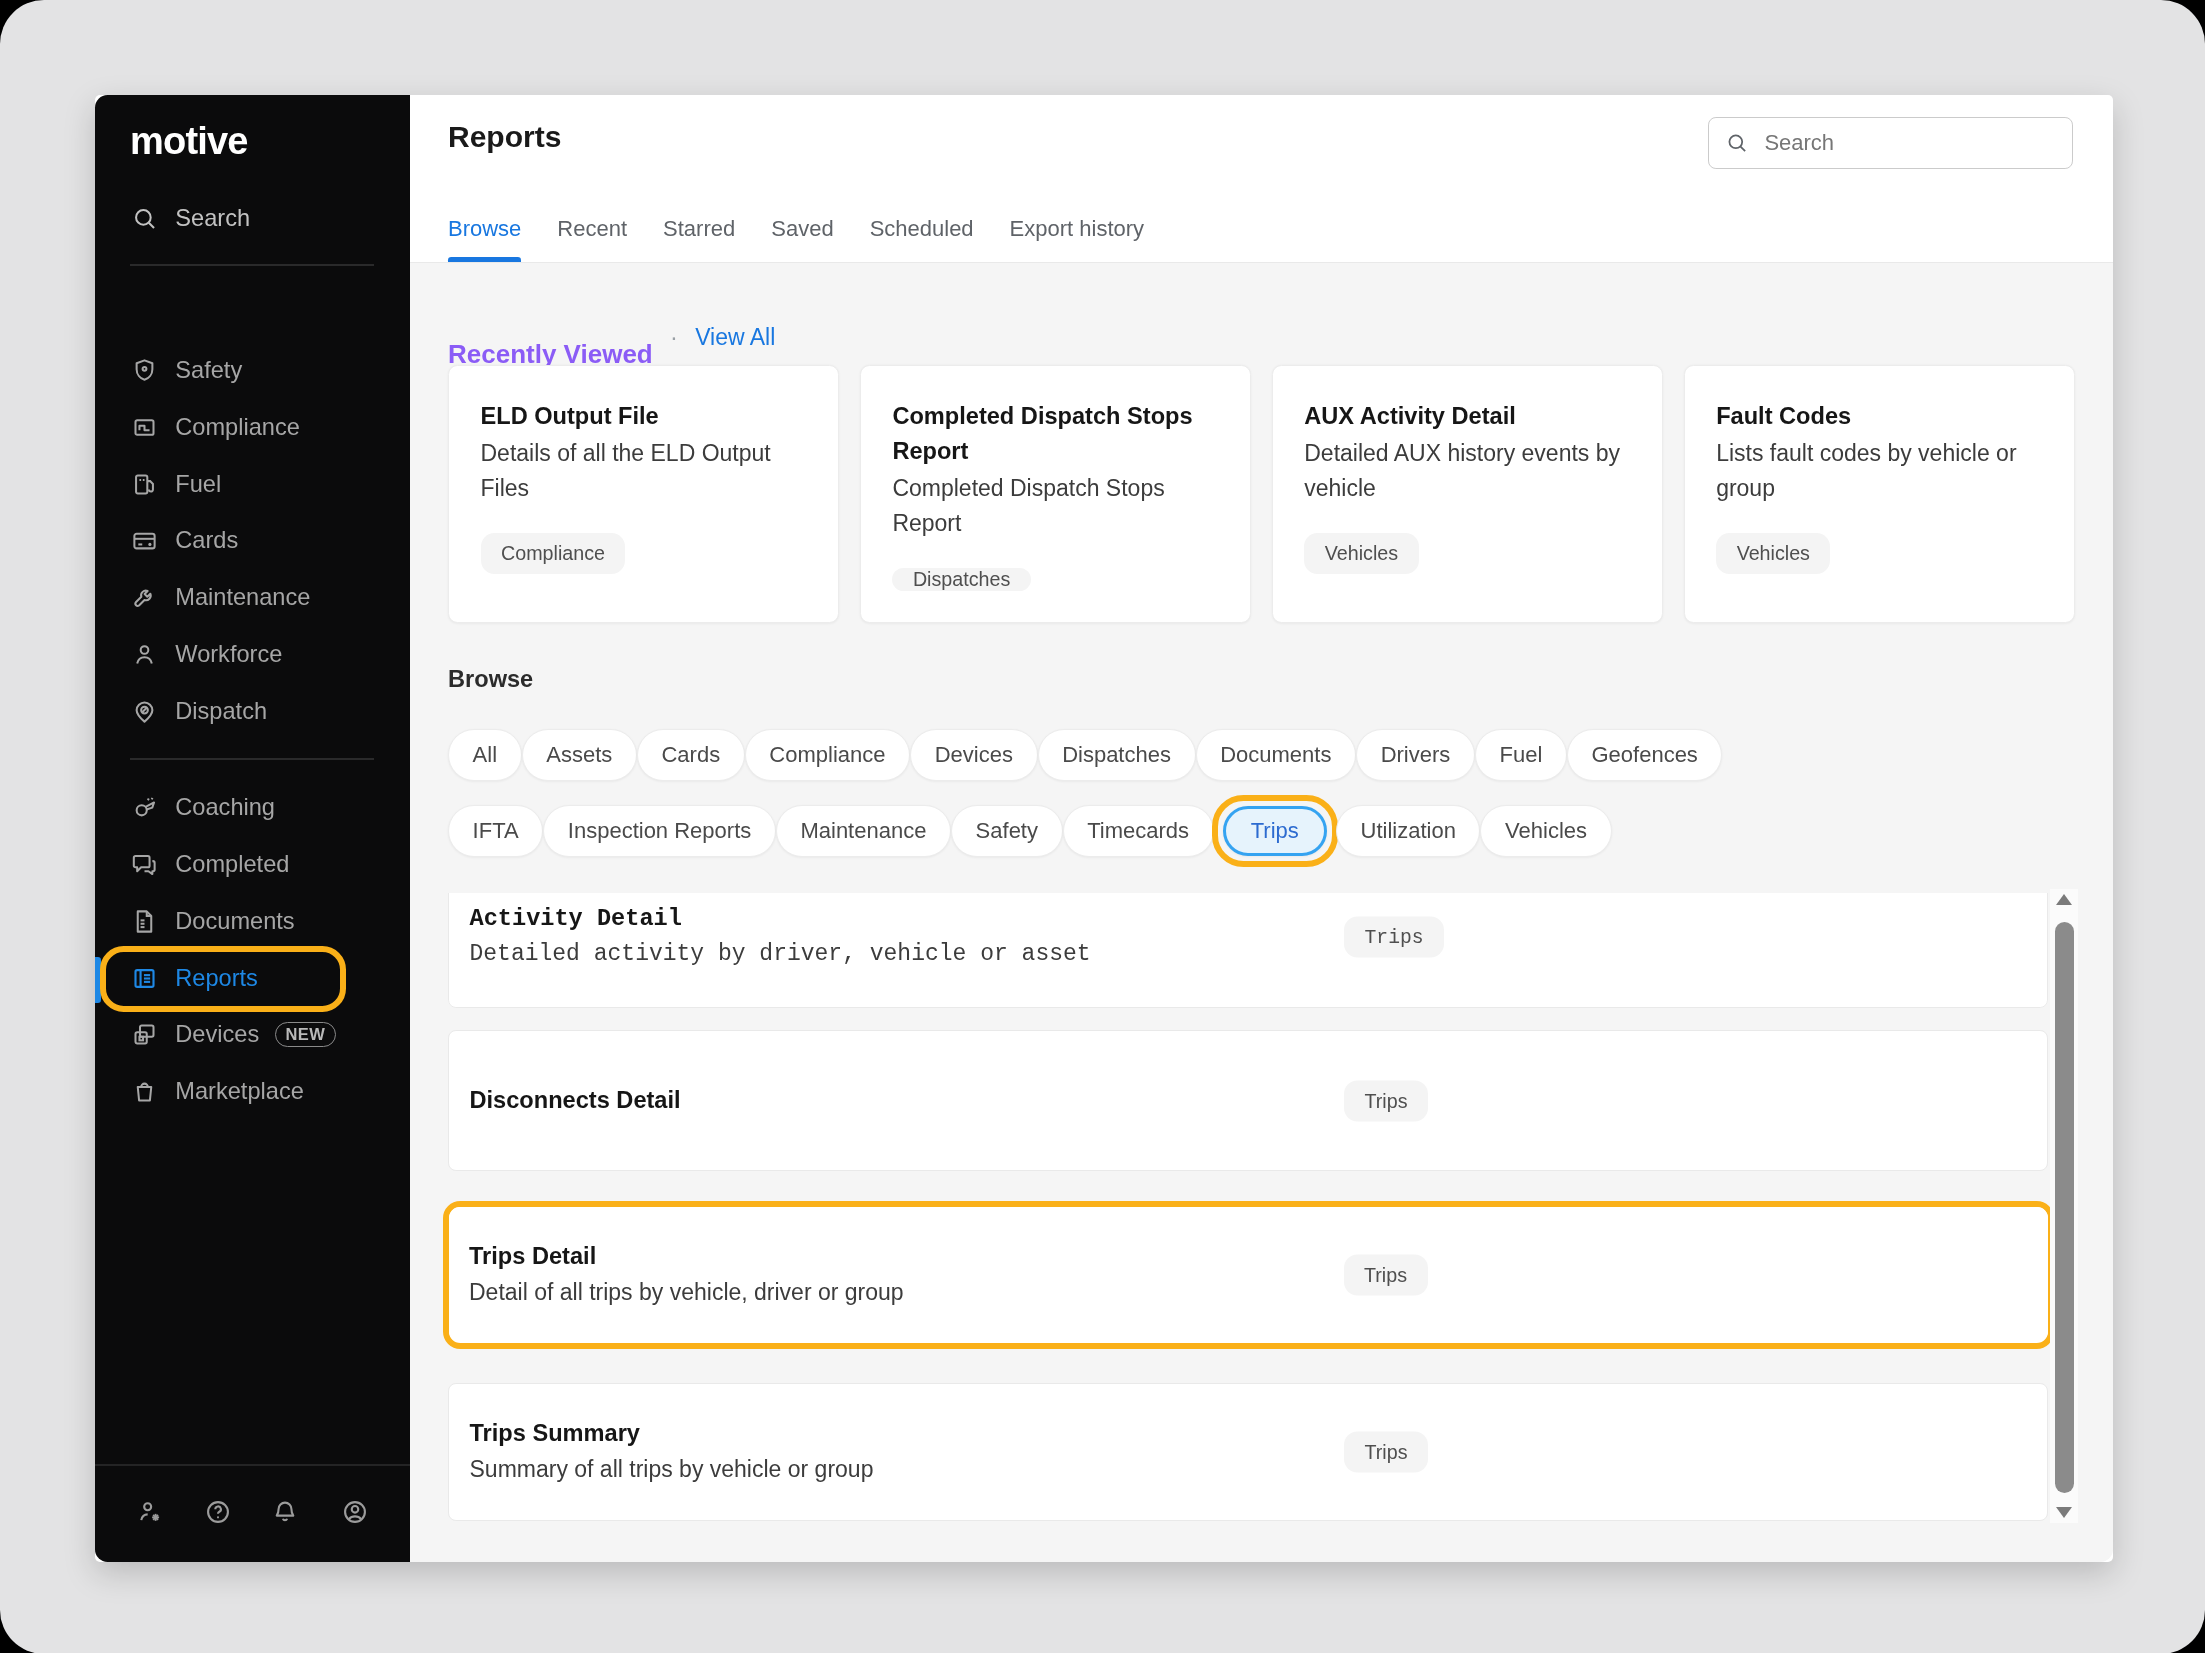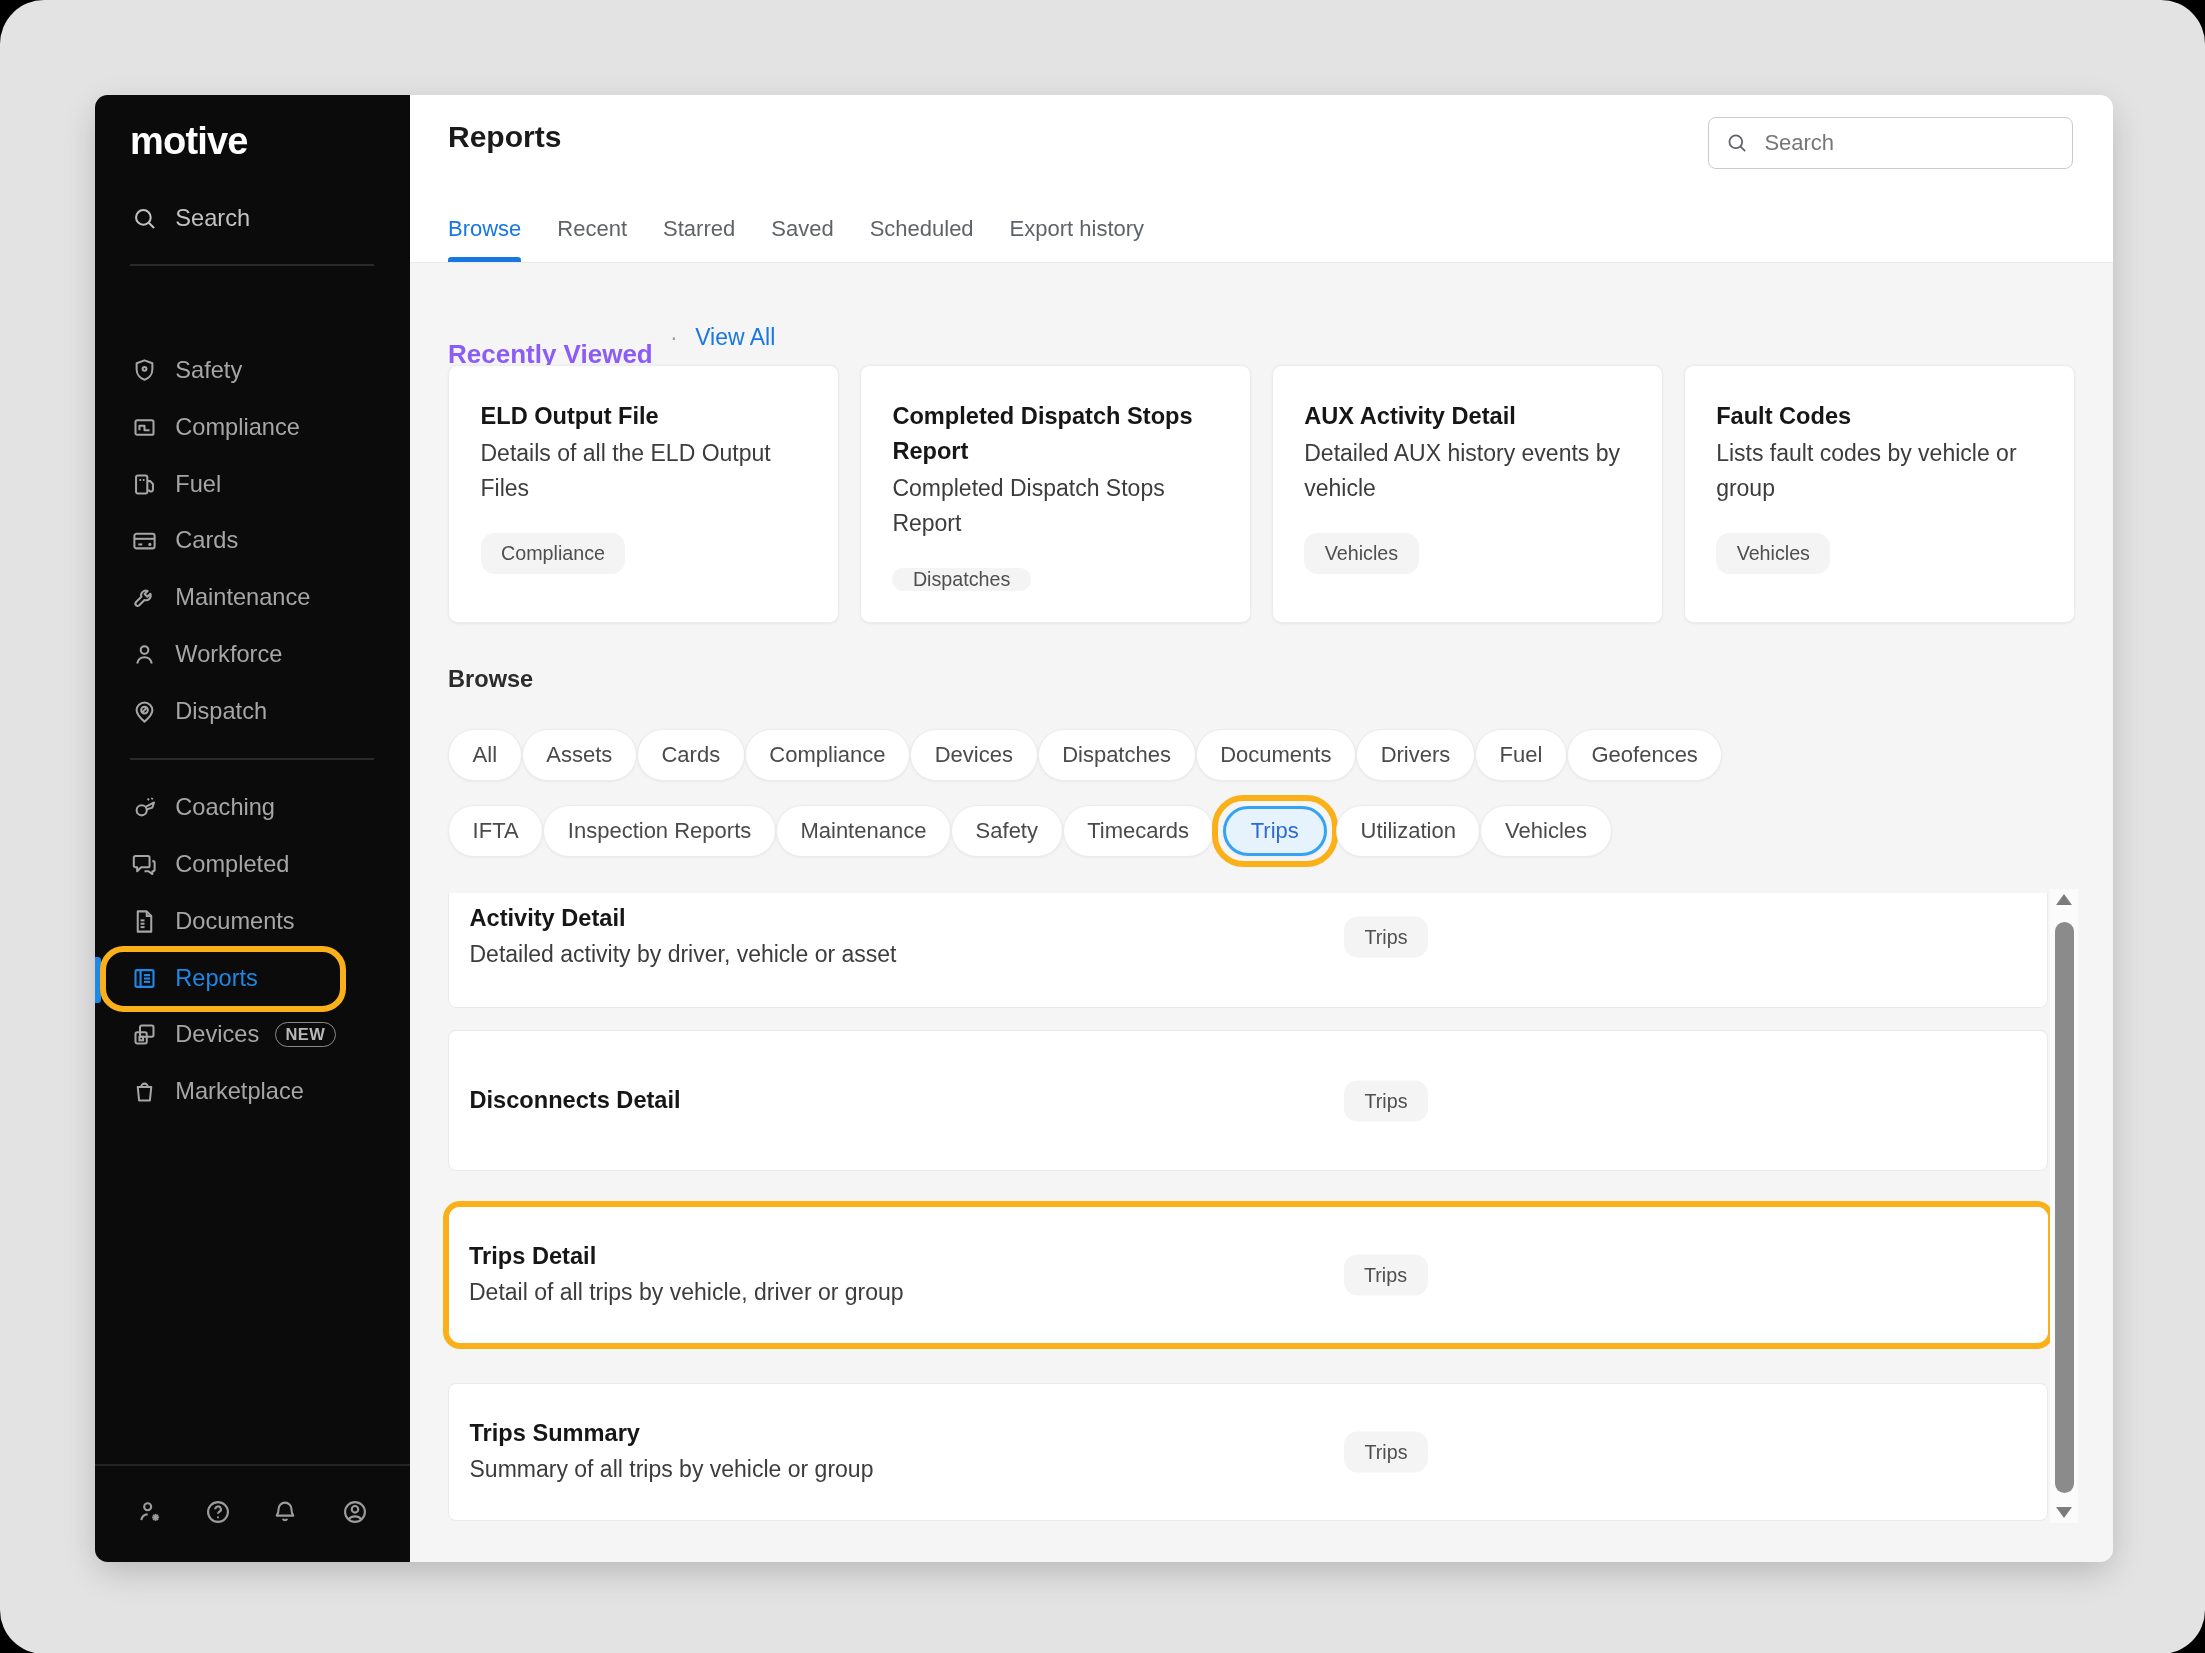--- a/index.html
+++ b/index.html
@@ -1,19 +1,19 @@
 <!DOCTYPE html>
 <html style="font-size:12.6px"><head>
 <meta charset="utf-8">
 <style>
   html,body{margin:0;padding:0;background:#000;}
   body{width:2205px;height:1654px;position:relative;font-family:"Liberation Sans",sans-serif;-webkit-font-smoothing:antialiased;}
   #canvas{position:absolute;inset:0;background:#000;}
   .outer-panel{position:absolute;inset:0;background:#E3E3E4;border-radius:44px;}
-  .window{position:absolute;left:95px;top:95px;width:2018px;height:1467px;background:#fff;border-radius:21px;box-shadow:0 11px 31.5px rgba(0,0,0,.18);}
+  .window{position:absolute;left:95px;top:95px;width:2018px;height:1467px;background:#fff;border-radius:5px;box-shadow:0 11px 31.5px rgba(0,0,0,.18);}
   
   .sidebar{position:absolute;left:0;top:0;width:315px;height:1467px;background:#0B0B0C;border-radius:12.6px 0 0 12.6px;overflow:visible;}
   .logo{position:absolute;left:35px;top:25px;color:#fff;font-size:38px;font-weight:800;letter-spacing:-0.8px;}
   .nav-item{position:absolute;left:0;width:315px;height:57px;display:flex;align-items:center;padding-left:35px;box-sizing:border-box;color:#A6A6A6;cursor:pointer;}
   .nav-item .nicon{width:28px;height:28px;display:flex;align-items:center;justify-content:center;flex:none;}
   .nav-item .nicon svg{width:27px;height:27px;}
   .nav-item .nlabel{margin-left:17.3px;font-size:23.6px;white-space:nowrap;}
   .nav-item.search-row{color:#C2C2C2;}
   .nav-item.active{color:#1E88E5;}
   .sdivider{position:absolute;left:35px;width:244px;height:1.6px;background:#2A2A2B;}
@@ -51,21 +51,21 @@
   .chips-row.r2{top:542px;}
   .chip{display:inline-flex;align-items:center;height:52px;padding:0 23.6px;border-radius:26px;background:#fff;border:0.8px solid #ECECEC;box-shadow:0 0.8px 2.4px rgba(0,0,0,.06);font-size:22px;color:#4A4A4A;white-space:nowrap;cursor:pointer;box-sizing:border-box;}
   .chip-ring{display:inline-flex;border:6.3px solid #FAB018;border-radius:31.5px;padding:4.7px;margin:-11.8px -1.6px;}
   .chip.selected{background:#E6F3FC;border:3.2px solid #35A3F1;color:#2D6BD0;height:50px;padding:0 25px;border-radius:25px;}
   
   .rlist{position:absolute;left:38px;top:630px;width:1600px;height:630px;}
   .rrow{position:absolute;left:0;width:1600px;background:#fff;border:0.8px solid #E9E9E9;border-radius:7.9px;box-sizing:border-box;display:flex;flex-direction:column;justify-content:center;padding-left:20.5px;cursor:pointer;}
   .rrow .rtitle{font-size:23.6px;font-weight:700;color:#161616;line-height:31.5px;}
   .rrow .rdesc{font-size:23px;color:#3C3C3C;line-height:31.5px;margin-top:4.7px;}
   .rrow .tag-pill{position:absolute;left:895px;top:50%;transform:translateY(-50%);margin:0;}
-  .row-clip{position:absolute;left:0;top:0;width:1600px;height:115px;overflow:hidden;border-radius:0 0 7.9px 7.9px;}
+  .row-clip{position:absolute;left:0;top:0;width:1600px;height:115px;overflow:hidden;border-radius:0 0 7.9px 7.9px;font-family:Liberation Mono, monospace;}
   .row-clip .rrow{top:-27px;height:142px;}
   .row-ring{position:absolute;left:-5.5px;top:308px;width:1611px;height:148px;border:6.3px solid #FAB018;border-radius:17.3px;box-sizing:border-box;background:#FFF;}
   .row-ring .rrow{position:absolute;left:0;top:0;width:1599px;height:135px;border:none;border-radius:11px;}
   
   .vscroll{position:absolute;left:1640px;top:626px;width:28px;height:634px;background:#FBFBFB;}
   .vthumb{position:absolute;left:4.7px;top:33px;width:19px;height:571px;background:#8B8B8B;border-radius:9.5px;cursor:pointer;}
   .arr{position:absolute;left:5.5px;width:0;height:0;border-left:8.7px solid transparent;border-right:8.7px solid transparent;cursor:pointer;}
   .arr.up{top:4.7px;border-bottom:11px solid #7B7B7B;}
   .arr.down{bottom:4.7px;border-top:11px solid #7B7B7B;}
 </style>

